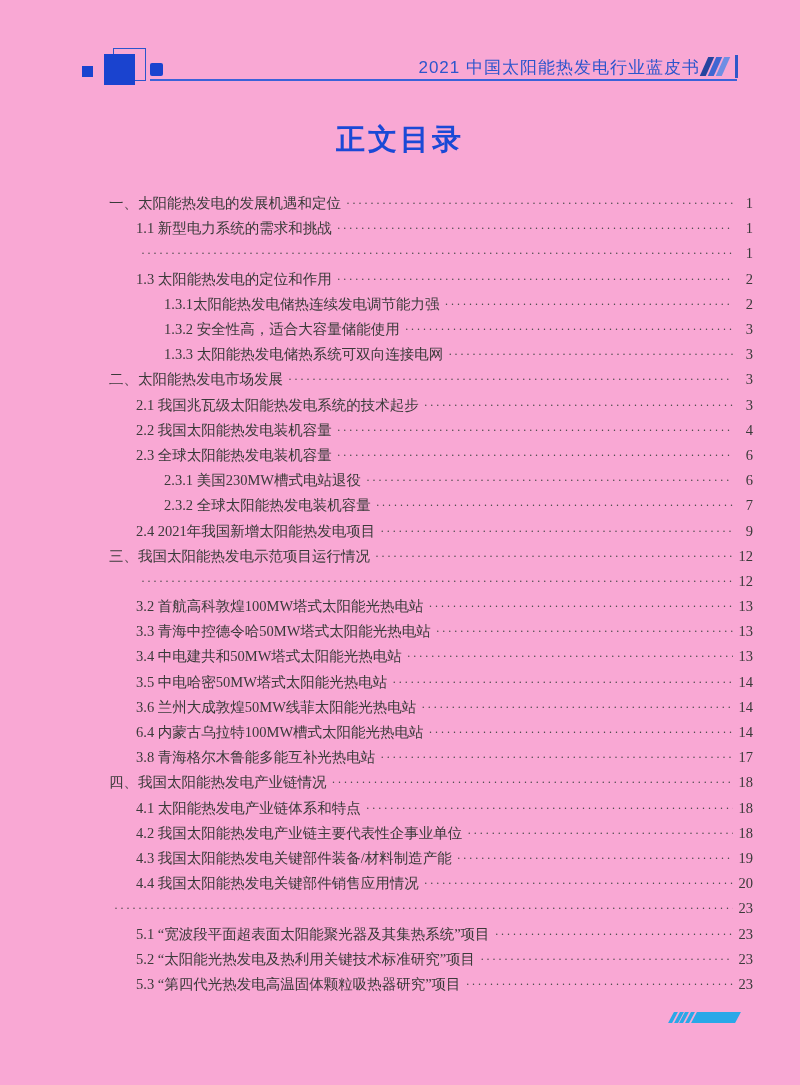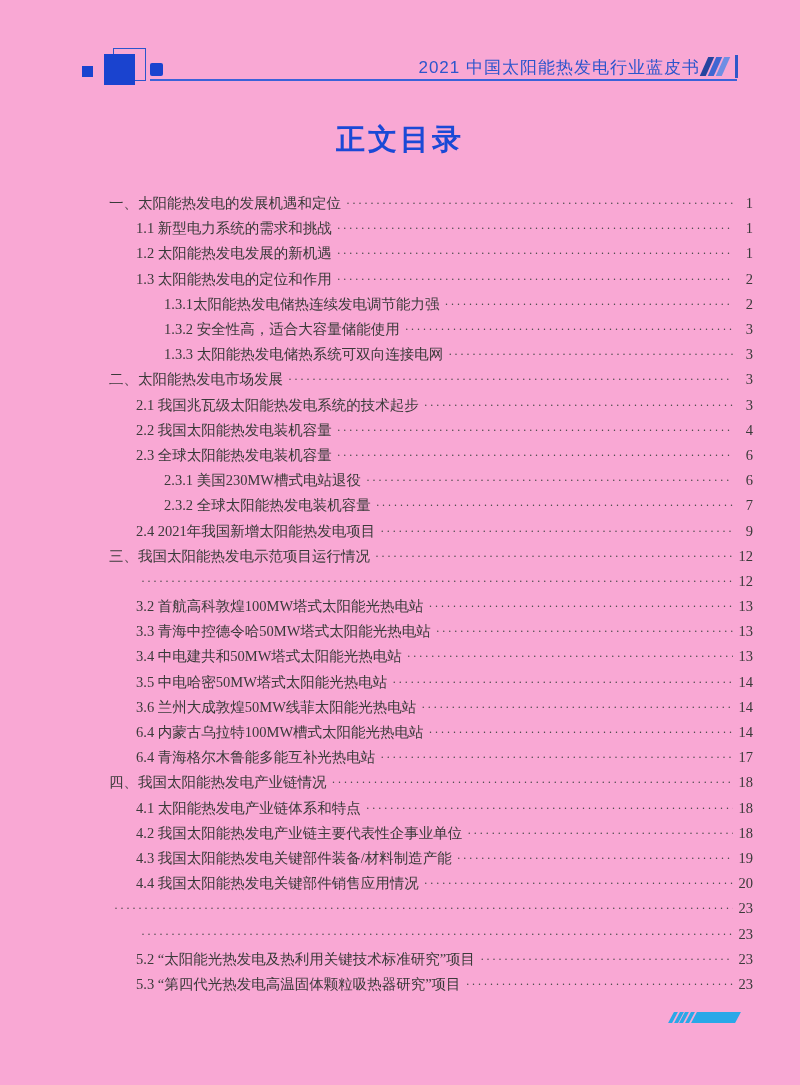--- a/index.html
+++ b/index.html
@@ -126,21 +126,20 @@
       <span class="toc-label">一、太阳能热发电的发展机遇和定位</span>
       <span class="toc-dots">····························································································································································································································</span>
       <span class="toc-page">1</span>
     </div>
       <div class="toc-row lvl-2">
       <span class="toc-label">1.1 新型电力系统的需求和挑战</span>
       <span class="toc-dots">····························································································································································································································</span>
       <span class="toc-page">1</span>
     </div>
       <div class="toc-row lvl-2">
-      <span class="toc-label">1.2 太阳能热发电发展的新机遇</span>
       <span class="toc-dots">····························································································································································································································</span>
       <span class="toc-page">1</span>
     </div>
       <div class="toc-row lvl-2">
       <span class="toc-label">1.3 太阳能热发电的定位和作用</span>
       <span class="toc-dots">····························································································································································································································</span>
       <span class="toc-page">2</span>
     </div>
       <div class="toc-row lvl-3">
       <span class="toc-label">1.3.1太阳能热发电储热连续发电调节能力强</span>
@@ -225,21 +224,21 @@
       <span class="toc-label">3.6 兰州大成敦煌50MW线菲太阳能光热电站</span>
       <span class="toc-dots">····························································································································································································································</span>
       <span class="toc-page">14</span>
     </div>
       <div class="toc-row lvl-2">
       <span class="toc-label">6.4 内蒙古乌拉特100MW槽式太阳能光热电站</span>
       <span class="toc-dots">····························································································································································································································</span>
       <span class="toc-page">14</span>
     </div>
       <div class="toc-row lvl-2">
-      <span class="toc-label">6.4 青海格尔木鲁能多能互补光热电站</span>
+      <span class="toc-label">3.8 青海格尔木鲁能多能互补光热电站</span>
       <span class="toc-dots">····························································································································································································································</span>
       <span class="toc-page">17</span>
     </div>
       <div class="toc-row lvl-1">
       <span class="toc-label">四、我国太阳能热发电产业链情况</span>
       <span class="toc-dots">····························································································································································································································</span>
       <span class="toc-page">18</span>
     </div>
       <div class="toc-row lvl-2">
       <span class="toc-label">4.1 太阳能热发电产业链体系和特点</span>
@@ -259,20 +258,21 @@
       <div class="toc-row lvl-2">
       <span class="toc-label">4.4 我国太阳能热发电关键部件销售应用情况</span>
       <span class="toc-dots">····························································································································································································································</span>
       <span class="toc-page">20</span>
     </div>
       <div class="toc-row lvl-1">
       <span class="toc-dots">····························································································································································································································</span>
       <span class="toc-page">23</span>
     </div>
       <div class="toc-row lvl-2">
+      <span class="toc-label">5.1 “宽波段平面超表面太阳能聚光器及其集热系统”项目</span>
       <span class="toc-dots">····························································································································································································································</span>
       <span class="toc-page">23</span>
     </div>
       <div class="toc-row lvl-2">
       <span class="toc-label">5.2 “太阳能光热发电及热利用关键技术标准研究”项目</span>
       <span class="toc-dots">····························································································································································································································</span>
       <span class="toc-page">23</span>
     </div>
       <div class="toc-row lvl-2">
       <span class="toc-label">5.3 “第四代光热发电高温固体颗粒吸热器研究”项目</span>

